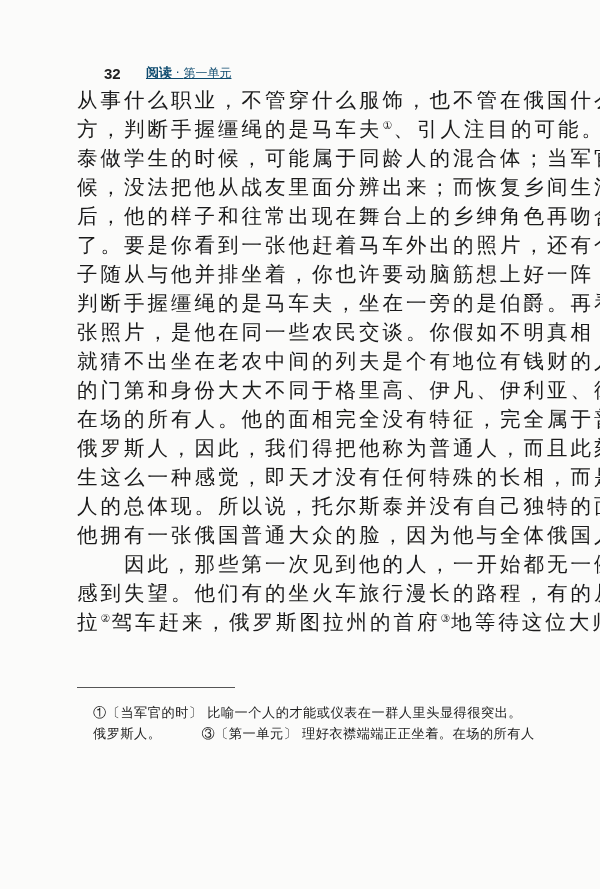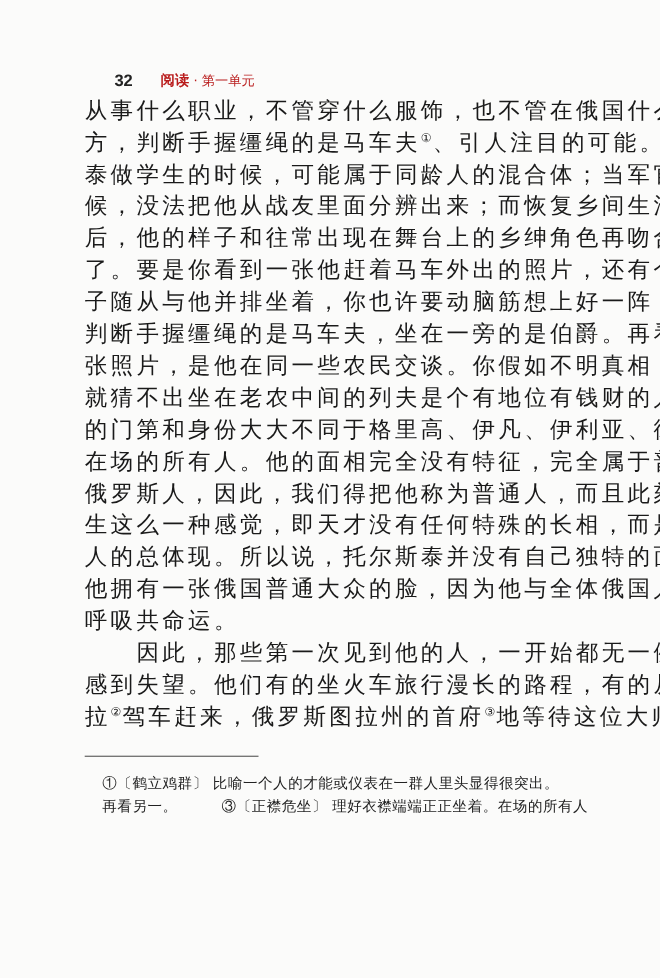--- a/index.html
+++ b/index.html
@@ -28,21 +28,22 @@
       font-weight: bold;
       font-size: 15px;
       width: 42px;
       color: #222;
       margin-left: 20px;
     }
     .running-head {
       font-family: "DejaVu Sans", sans-serif;
       font-weight: bold;
       font-size: 13px;
-      color: #b91c1c;
+      color: #0c4a6e;
+      text-decoration: underline;
     }
     .running-head .sub {
       font-weight: normal;
       font-size: 12px;
     }
     .body-text {
       position: absolute;
       left: 77px;
       top: 86px;
       width: 476px;
@@ -109,24 +110,23 @@
   <div class="line">子随从与他并排坐着，你也许要动脑筋想上好一阵，才能</div>
   <div class="line">判断手握缰绳的是马车夫，坐在一旁的是伯爵。再看另一</div>
   <div class="line">张照片，是他在同一些农民交谈。你假如不明真相，根本</div>
   <div class="line">就猜不出坐在老农中间的列夫是个有地位有钱财的人，他</div>
   <div class="line">的门第和身份大大不同于格里高、伊凡、伊利亚、彼得等</div>
   <div class="line">在场的所有人。他的面相完全没有特征，完全属于普通的</div>
   <div class="line">俄罗斯人，因此，我们得把他称为普通人，而且此刻会产</div>
   <div class="line">生这么一种感觉，即天才没有任何特殊的长相，而是一般</div>
   <div class="line">人的总体现。所以说，托尔斯泰并没有自己独特的面相，</div>
   <div class="line">他拥有一张俄国普通大众的脸，因为他与全体俄国人民同</div>
-  <div class="line">呼吸共命运。</div>
   <div class="line indent">因此，那些第一次见到他的人，一开始都无一例外地</div>
   <div class="line">感到失望。他们有的坐火车旅行漫长的路程，有的从图</div>
   <div class="line"><span>拉</span><sup class="fn">②</sup><span>驾车赶来，俄罗斯图拉州的首府</span><sup class="fn">③</sup><span>地等待这位大师的接</span></div>
 </div>
 
 <div class="footnote-rule"></div>
 
 <div class="footnotes">
-  <div class="fn-line"><span>①</span><span>〔鹤立鸡群〕</span> <span>比喻一个人的才能或仪表在一群人里头显得很突出。</span></div>
-  <div class="fn-line"><span>再看另一。</span><span class="gap"></span><span>③</span><span>〔正襟危坐〕</span> <span>理好衣襟端端正正坐着。在场的所有人</span></div>
+  <div class="fn-line"><span>①</span><span>〔当军官的时〕</span> <span>比喻一个人的才能或仪表在一群人里头显得很突出。</span></div>
+  <div class="fn-line"><span>俄罗斯人。</span><span class="gap"></span><span>③</span><span>〔第一单元〕</span> <span>理好衣襟端端正正坐着。在场的所有人</span></div>
 </div>
 
 </body></html>

